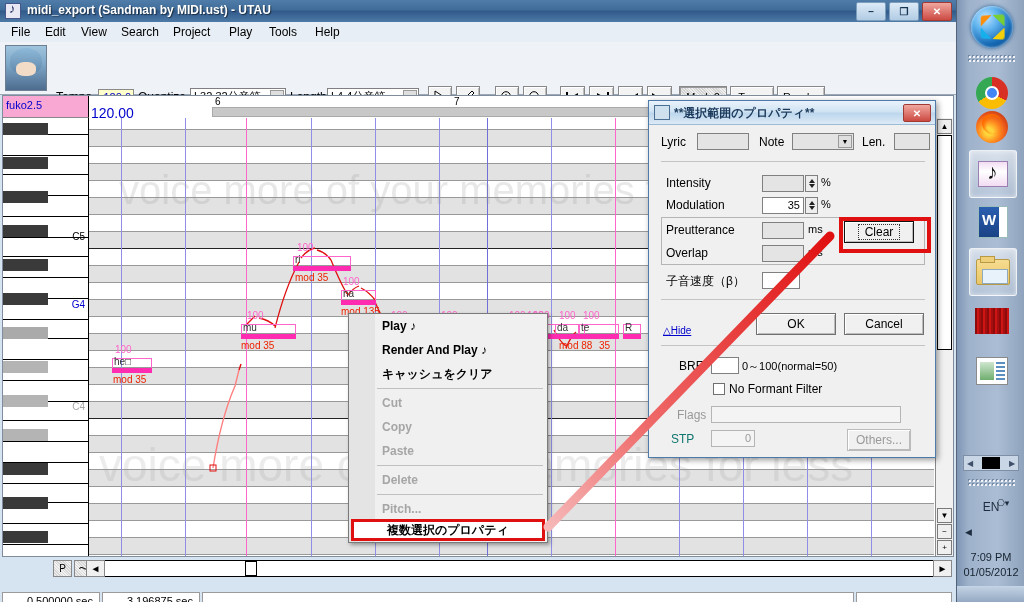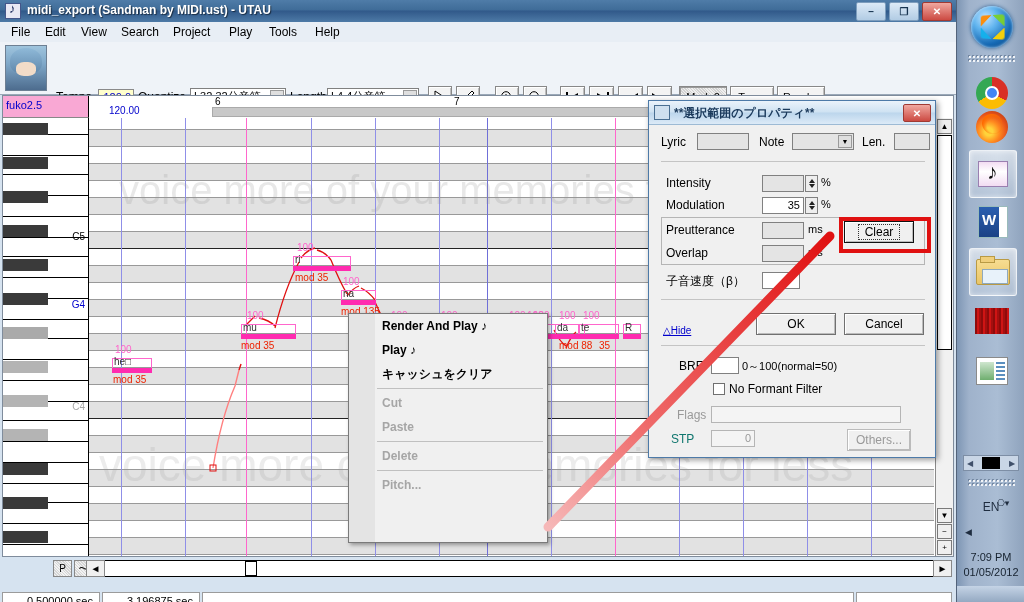--- a/index.html
+++ b/index.html
@@ -99,21 +99,21 @@
     repeating-linear-gradient(45deg,#d2d2d2 0 1px,#efefef 1px 2px);
     box-shadow:inset 1px 1px 0 #9a9a9a;}
   .tbtn svg{display:block;}
 
   
   .editor{position:absolute;left:2px;top:95px;width:952px;height:462px;background:#fff;border:1px solid #7f8c9c;box-sizing:border-box;}
   .tracklabel{position:absolute;left:0;top:0;width:86px;height:22px;border-right:1px solid #000;border-bottom:1px solid #888;
     background:#f9a8d4;color:#0000cc;font-size:11px;padding:3px 0 0 3px;box-sizing:border-box;}
   .ruler{position:absolute;left:86px;top:0;right:19px;height:22px;background:#fff;border-bottom:1px solid #6a6a6a;}
   .ruler .bar{position:absolute;top:0px;font-size:10px;color:#000;}
-  .ruler .tempo{position:absolute;left:20px;top:9px;font-size:10px;color:#0000cc;}
+  .ruler .tempo{position:absolute;left:2px;top:9px;font-size:14px;color:#0000cc;}
   .ruler .playbar{position:absolute;top:11px;height:10px;background:#c8c8c8;border:1px solid #aaa;box-sizing:border-box;}
   .keys{position:absolute;left:0;top:22px;width:86px;bottom:0;background:#fff;border-right:1px solid #000;box-sizing:border-box;overflow:hidden;}
   .wkey{position:absolute;left:0;width:86px;background:#fff;border-bottom:1px solid #000;box-sizing:border-box;}
   .bkey{position:absolute;left:0;width:45px;background:#3a3a3a;}
   .keylab{position:absolute;right:3px;font-size:10px;color:#000;}
   .grid{position:absolute;left:86px;top:22px;right:19px;bottom:0;overflow:hidden;background:#fff;}
   .row{position:absolute;left:0;right:0;height:17px;border-bottom:1px solid #999;box-sizing:border-box;}
   .row.alt{background:#e2e2e2;}
   .vline{position:absolute;top:0;bottom:0;width:1px;}
   .vline.beat{background:#8f8fe8;}
@@ -622,30 +622,34 @@
 
     <div class="statusrow">
       <div class="statusbox" style="left:0;width:98px">0.500000 sec</div>
       <div class="statusbox" style="left:100px;width:98px">3.196875 sec</div>
       <div class="statusbox" style="left:200px;width:652px;text-align:left;padding-left:4px"></div>
       <div class="statusbox" style="left:854px;width:96px"></div>
     </div>
 
     <div class="ctxmenu">
       <div class="gutter"></div>
+      <div class="ctxitem">Play ♪</div>
       <div class="ctxitem">Render And Play ♪</div>
-      <div class="ctxitem">Play ♪</div>
       <div class="ctxitem">キャッシュをクリア</div>
       <div class="ctxsep"></div>
       <div class="ctxitem dis">Cut</div>
+      <div class="ctxitem dis">Copy</div>
       <div class="ctxitem dis">Paste</div>
       <div class="ctxsep"></div>
       <div class="ctxitem dis">Delete</div>
       <div class="ctxsep"></div>
       <div class="ctxitem dis">Pitch...</div>
+      <div class="ctxhl" style="top:205px">
+        <div style="padding-left:33px;line-height:16px;font-size:12px;font-weight:bold;color:#000">複数選択のプロパティ</div>
+      </div>
     </div>
 
     <div class="dlg">
       <div class="tb">
         <div class="ic"></div>
         <div class="tt">**選択範囲のプロパティ**</div>
         <div class="x">✕</div>
       </div>
 
       <div class="dlbl" style="left:12px;top:34px">Lyric</div>

